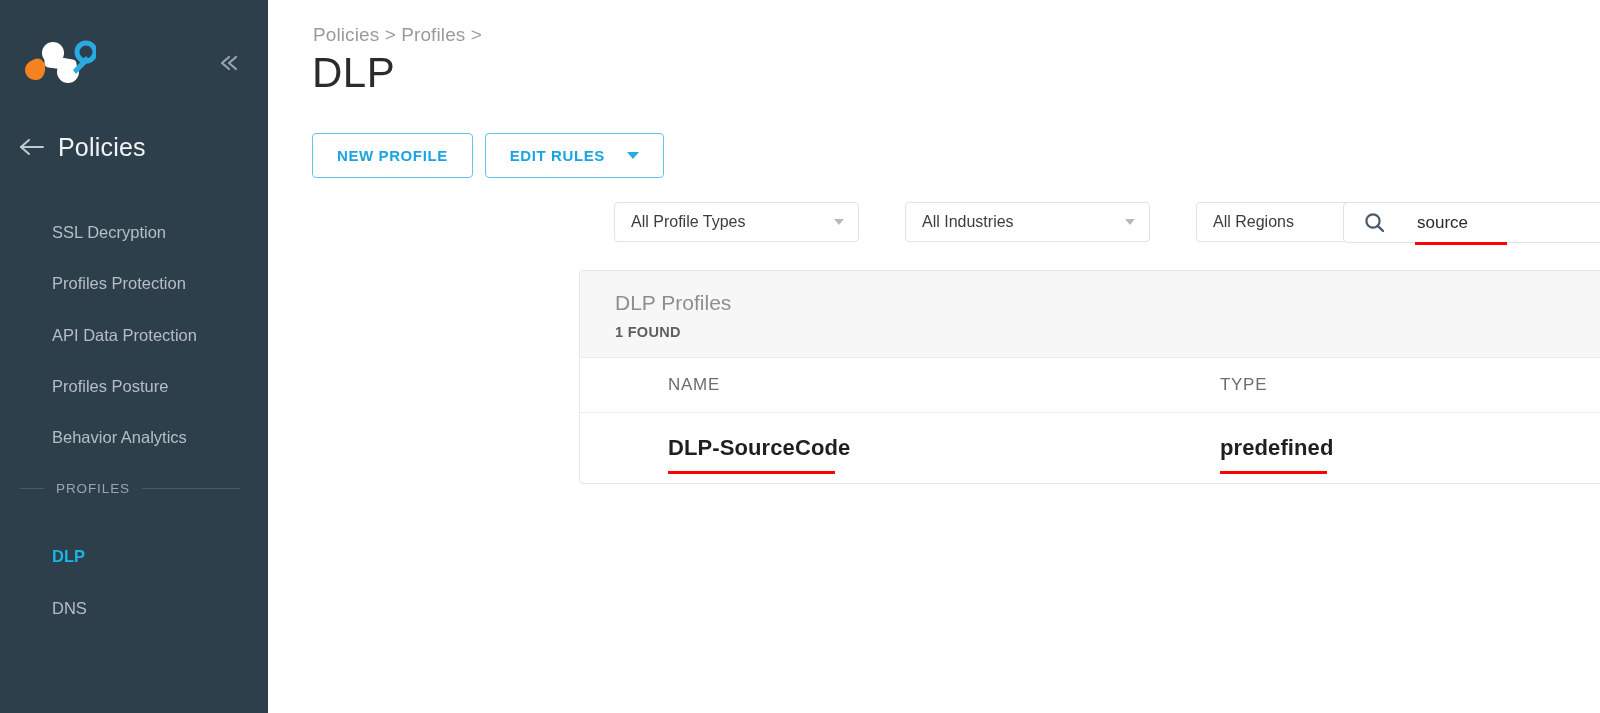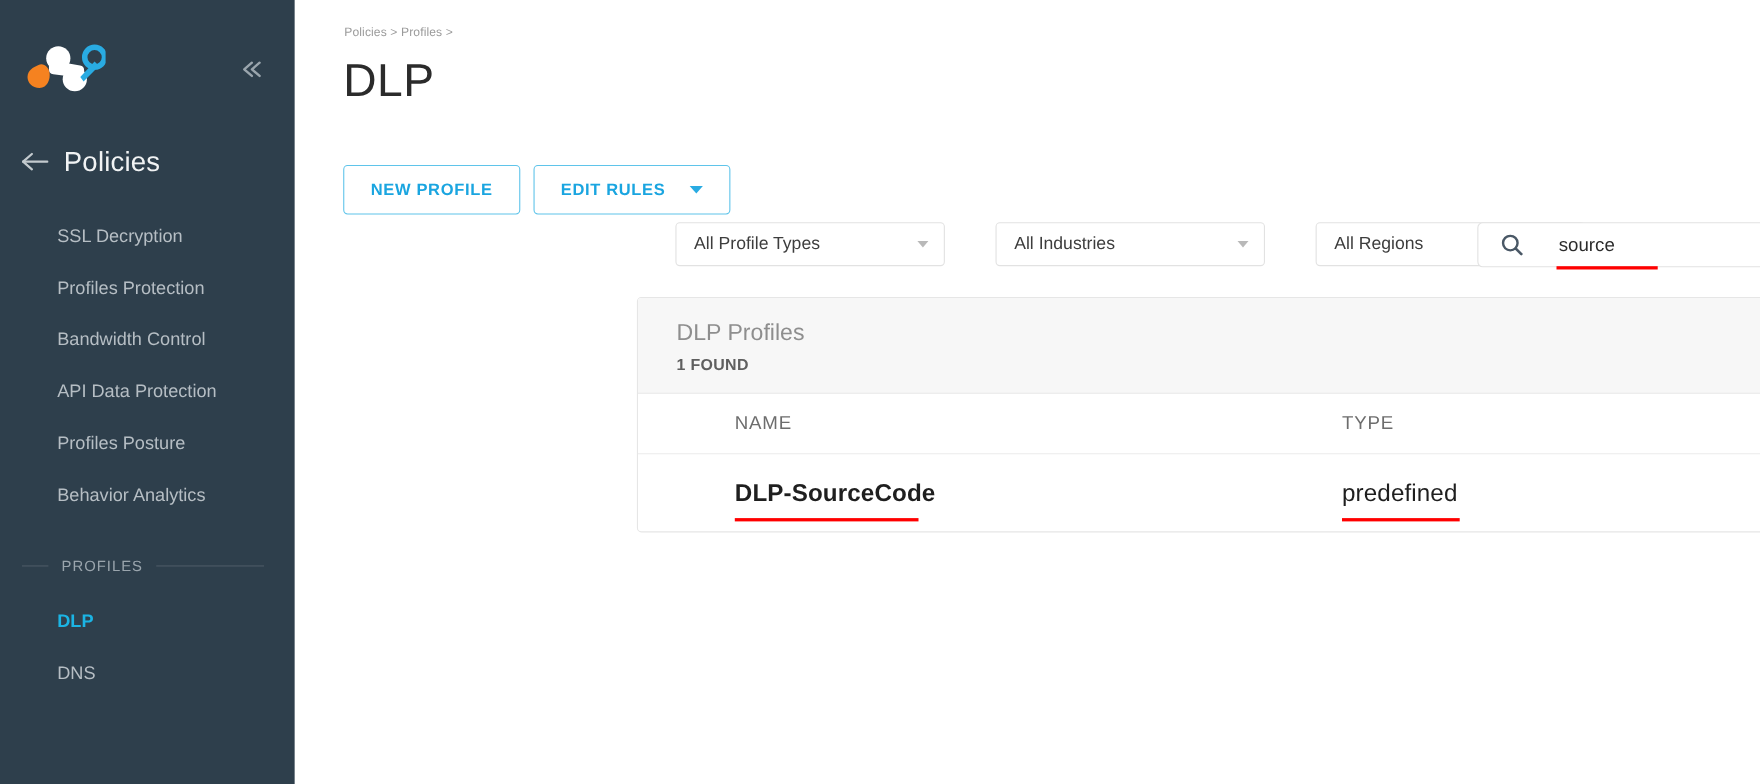--- a/index.html
+++ b/index.html
@@ -47,21 +47,21 @@
 
   .sb-menu { margin-top: 24px; }
   .sb-item {
     padding: 0 24px 0 52px;
     min-height: 47px;
     display: flex; align-items: center;
     color: #b6bec4; font-size: 16.5px; line-height: 1.35;
     cursor: pointer;
   }
   .sb-item.two-line { min-height: 70px; }
-  .sb-item .lbl { display: block; }
+  .sb-item .lbl { display: block; margin-top: 29px; }
   .sb-item.active .lbl { color: #1bb4e4; font-weight: 700; }
 
   .sb-section {
     display: flex; align-items: center;
     padding: 0 28px 0 20px;
     height: 56px;
     margin-top: 12px;
   }
   .sb-section .rule { height: 1px; background: #4c5a66; flex: none; width: 24px; }
   .sb-section .rule.grow { flex: 1 1 auto; width: auto; }
@@ -70,31 +70,31 @@
     padding: 0 12px; white-space: nowrap;
   }
 
   
   .main {
     flex: 1 1 auto; height: 713px; position: relative;
     background: #ffffff; overflow: hidden;
   }
   .breadcrumb {
     position: absolute; left: 45px; top: 24px;
-    font-size: 11px; color: #9b9b9b; letter-spacing: 0.1px;
+    font-size: 19px; color: #9b9b9b; letter-spacing: 0.1px;
   }
   .breadcrumb span { color: #9b9b9b; }
   .breadcrumb .crumb { cursor: pointer; }
   .page-title {
     position: absolute; left: 44px; top: 50px;
     font-size: 42px; font-weight: 300; color: #2b2b2b;
     letter-spacing: 0.5px; line-height: 1.1;
   }
 
-  .btn-row { position: absolute; left: 44px; top: 150px; display: flex; gap: 12px; align-items: center; }
+  .btn-row { position: absolute; left: 44px; top: 133px; display: flex; gap: 12px; align-items: center; }
   .btn {
     height: 45px; border: 1px solid #5fc4ea; border-radius: 4px;
     background: #ffffff; color: #1aa5e0;
     font-size: 15px; font-weight: 700; letter-spacing: 0.6px;
     padding: 0 24px; display: flex; align-items: center;
     cursor: pointer; font-family: "Liberation Sans", sans-serif;
   }
   .btn .caret {
     width: 0; height: 0; margin-left: 22px;
     border-left: 6px solid transparent; border-right: 6px solid transparent;
@@ -160,21 +160,21 @@
   .tbl-head .th {
     font-size: 17px; color: #6d6d6d; letter-spacing: 0.7px; font-weight: 400;
   }
   .tbl-row { display: flex; height: 70px; align-items: center; }
   .col-name { width: 640px; padding-left: 88px; position: relative; }
   .col-type { width: 400px; position: relative; }
   .cell-val {
     font-size: 22px; color: #1f1f1f; font-weight: 700; letter-spacing: 0.1px;
     display: inline-block; position: relative;
   }
-  .cell-val.plain { font-weight: 400; }
+  .cell-val.plain { font-weight: 700; }
   .ul-red {
     position: absolute; left: 0; bottom: -13px; height: 3px; background: #ff0000;
   }
 </style>
 </head>
 <body>
 
 <div class="app">
 
   <nav class="sidebar">
@@ -206,23 +206,20 @@
     </div>
 
     <div class="sb-menu">
       <div class="sb-item">
         <span class="lbl">SSL Decryption</span>
       </div>
       <div class="sb-item">
         <span class="lbl">Profiles Protection</span>
       </div>
       <div class="sb-item">
-        <span class="lbl">Bandwidth Control</span>
-      </div>
-      <div class="sb-item">
         <span class="lbl">API Data Protection</span>
       </div>
       <div class="sb-item">
         <span class="lbl">Profiles Posture</span>
       </div>
       <div class="sb-item">
         <span class="lbl">Behavior Analytics</span>
       </div>
     </div>
 

